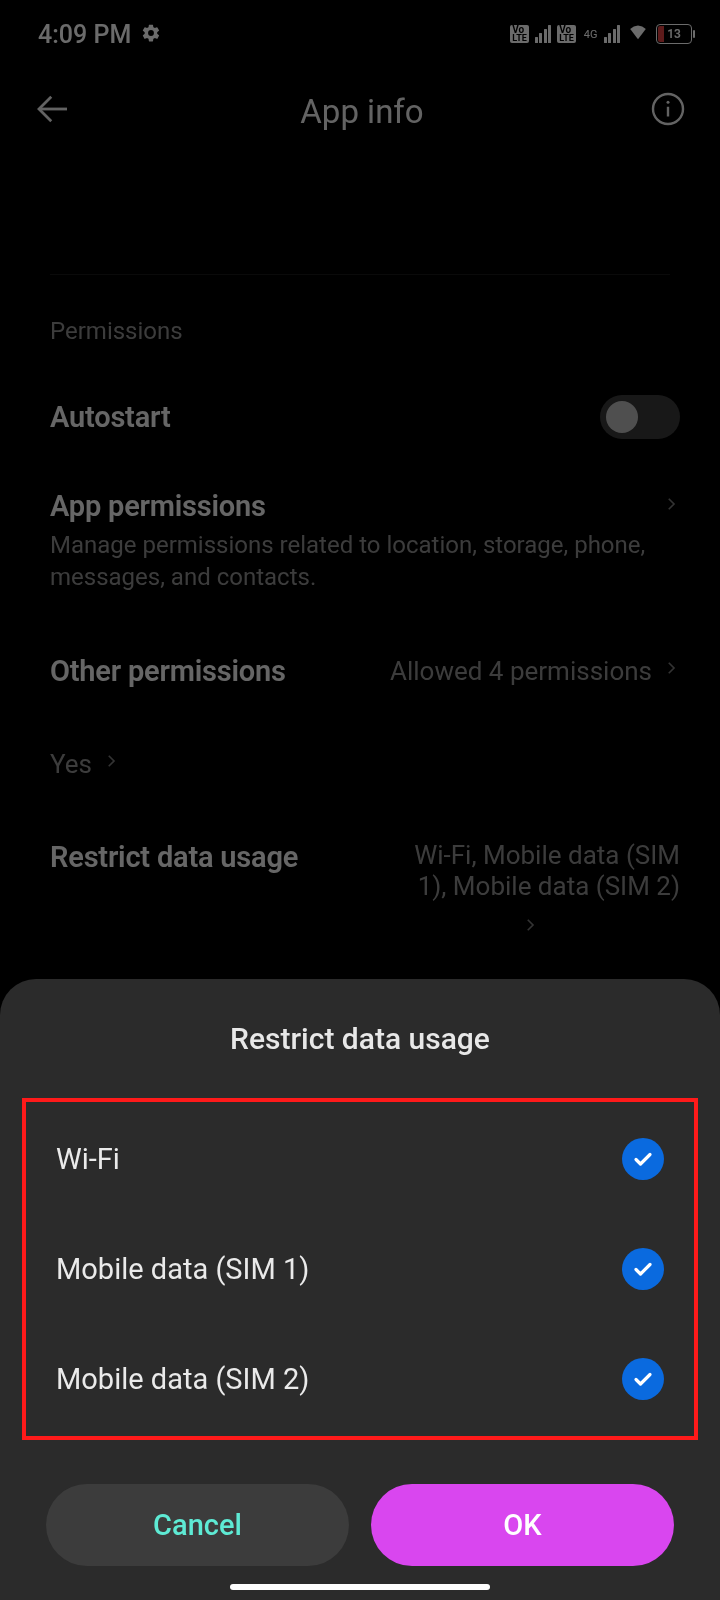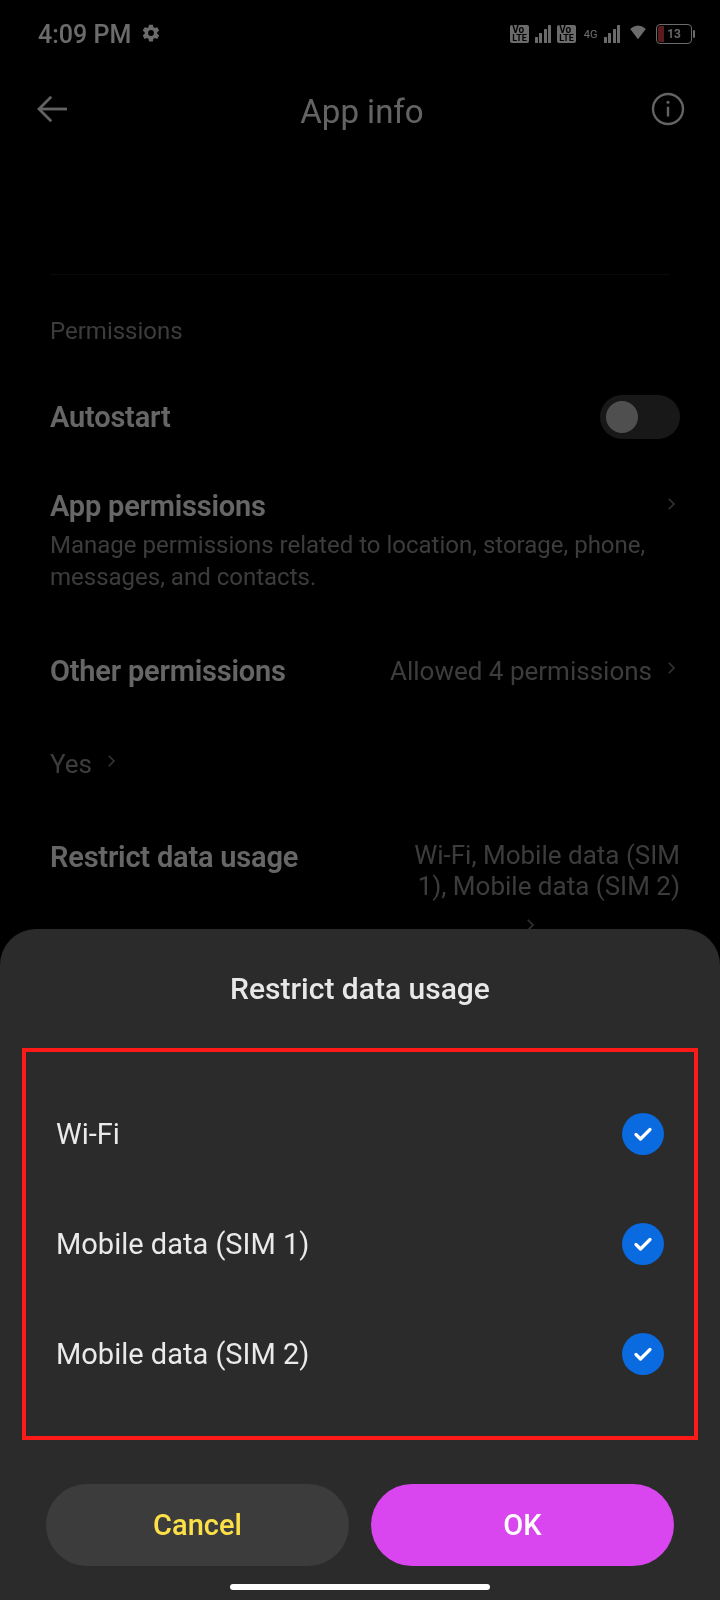--- a/index.html
+++ b/index.html
@@ -41,27 +41,27 @@
     .section-h { font-size: 24px; color:#8f8f8f; padding: 42px 50px 30px 50px; }
     .stacked { flex-direction: column; align-items: stretch; }
     .stacked .line1 { display:flex; justify-content:space-between; align-items:center; }
 
     .toggle { width: 80px; height: 44px; background:#3a3a3a; border-radius: 22px; position:relative; }
     .toggle .knob { position:absolute; width:32px; height:32px; background:#bdbdbd; border-radius:50%; top:6px; left:6px; }
 
     
     .dialog { position:absolute; left:0; right:0; bottom:0; background:#2b2b2b; border-radius: 36px 36px 0 0; z-index:10; padding-bottom: 34px; }
     .dialog-title { text-align:center; font-size: 30px; font-weight: 500; color:#e8e8e8; padding: 42px 0 42px 0; }
-    .hl-box { border: 4px solid #ff1a1a; margin: 0 22px; padding: 27px 0; }
+    .hl-box { border: 4px solid #ff1a1a; margin: 0 22px; padding: 2px 0; }
     .opt { display:flex; align-items:center; justify-content:space-between; padding: 34px 30px 34px 30px; }
     .opt .olabel { font-size: 29px; color:#eaeaea; }
     .check { width:42px; height:42px; background:#0a6adf; border-radius:50%; display:flex; align-items:center; justify-content:center; }
     .actions { display:flex; gap: 22px; padding: 44px 46px 0 46px; }
     .btn { flex:1; height: 82px; border-radius: 42px; display:flex; align-items:center; justify-content:center; font-size: 29px; font-weight: 500; }
-    .btn.cancel { background:#3c3c3c; color:#fde047; }
+    .btn.cancel { background:#3c3c3c; color:#5eead4; }
     .btn.ok { background:#d946ef; color:#fff; }
 
     .home-ind { position:absolute; bottom:10px; left:50%; transform:translateX(-50%); width:260px; height:6px; background:#fff; border-radius:4px; z-index:20; }
 
     .restrict-val { max-width: 300px; text-align:right; line-height:1.2;flex-direction:column; }
   </style>
 </head>
 <body>
 
 <div>

